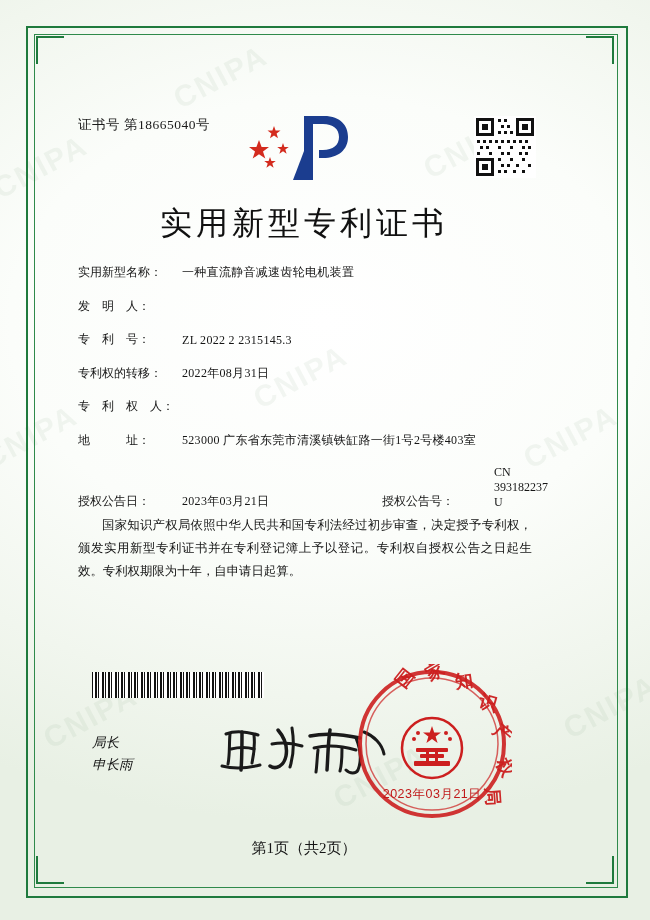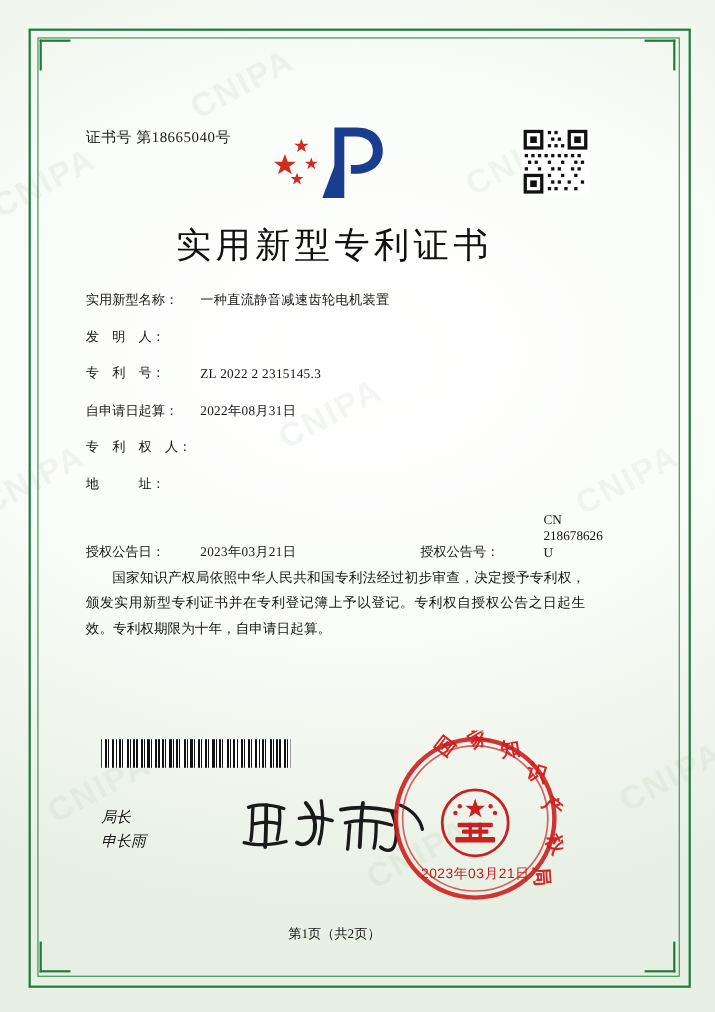--- a/index.html
+++ b/index.html
@@ -216,21 +216,21 @@
     color: #c01a1a;
     font-family: "Liberation Sans", sans-serif;
     letter-spacing: 0.5px;
   }
 
   .page-no {
     position: absolute;
     left: 0; right: 0;
     bottom: 28px;
     text-align: center;
-    font-size: 12px;
+    font-size: 15px;
     color: #151515;
   }
 
   .footnote {
     position: absolute;
     left: 0; right: 0;
     bottom: 16px;
     text-align: center;
     font-size: 13px;
     color: #1b1b1b;
@@ -345,34 +345,35 @@
         <span class="val">一种直流静音减速齿轮电机装置</span>
       </div>
       <div class="field">
         <span class="lbl">发　明　人：</span>
       </div>
       <div class="field">
         <span class="lbl">专　利　号：</span>
         <span class="val">ZL 2022 2 2315145.3</span>
       </div>
       <div class="field">
-        <span class="lbl">自申请日起算：</span>
+        <span class="lbl">专利权的转移：</span>
         <span class="val">2022年08月31日</span>
       </div>
       <div class="field">
         <span class="lbl">专　利　权　人：</span>
       </div>
       <div class="field">
         <span class="lbl">地　　　址：</span>
+        <span class="val">523000 广东省东莞市清溪镇铁缸路一街1号2号楼403室</span>
       </div>
       <div class="field dual">
         <span class="lbl">授权公告日：</span>
         <span class="val">2023年03月21日</span>
         <span class="lbl2">授权公告号：</span>
-        <span class="val2">CN 218678626 U</span>
+        <span class="val2">CN 393182237 U</span>
       </div>
     </div>
 
     <div class="paras">
       <p class="para">国家知识产权局依照中华人民共和国专利法经过初步审查，决定授予专利权，颁发实用新型专利证书并在专利登记簿上予以登记。专利权自授权公告之日起生效。专利权期限为十年，自申请日起算。</p>
     </div>
 
     <div class="barcode"></div>
 
     <div class="sig-label">

